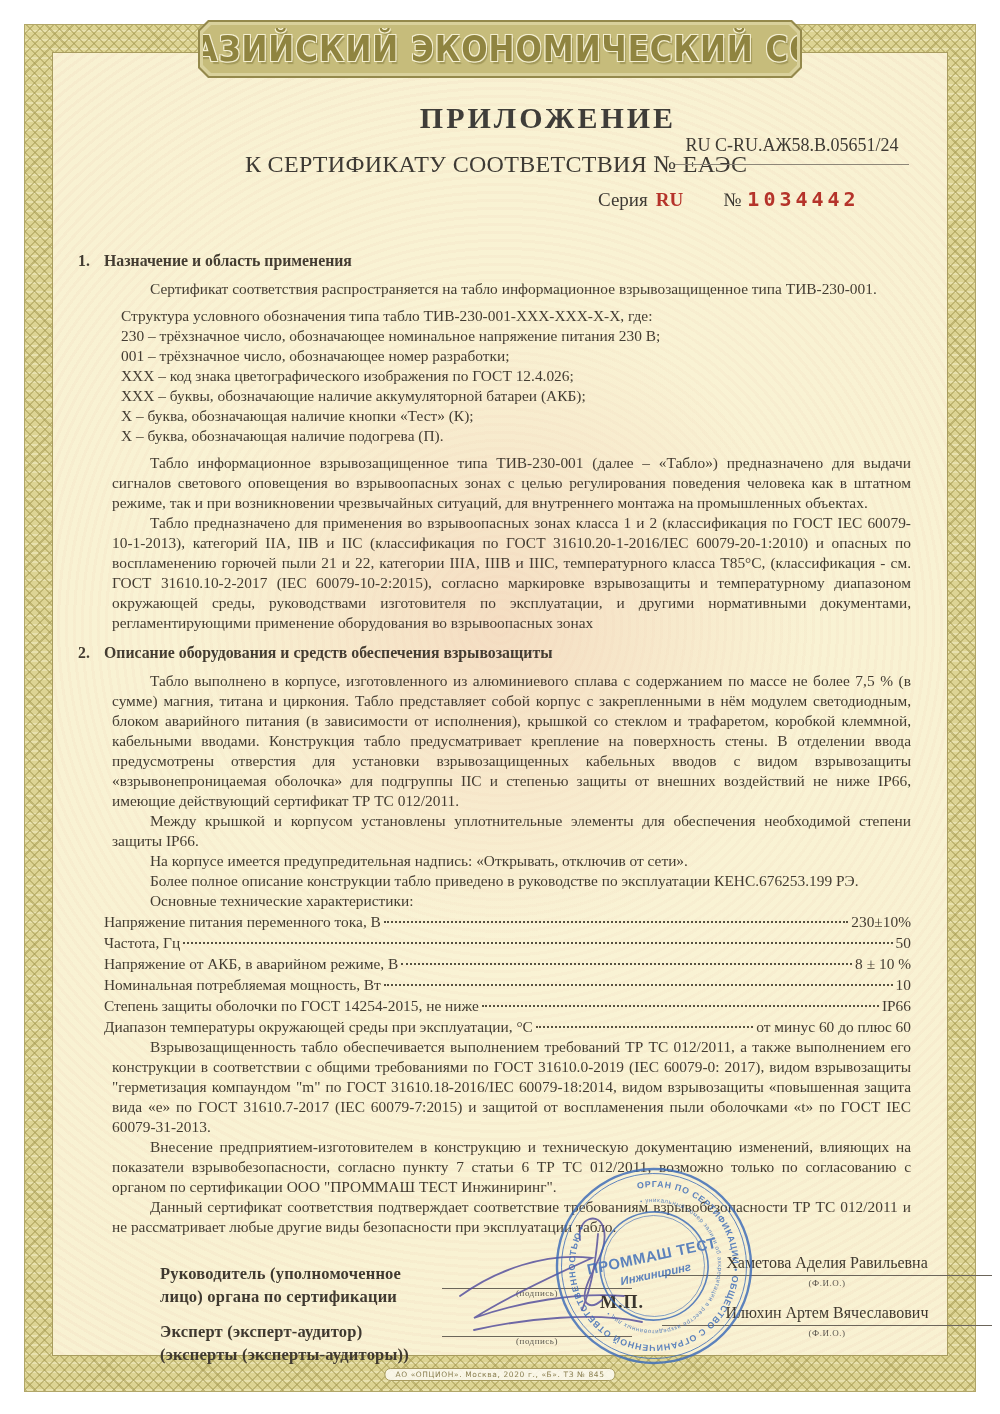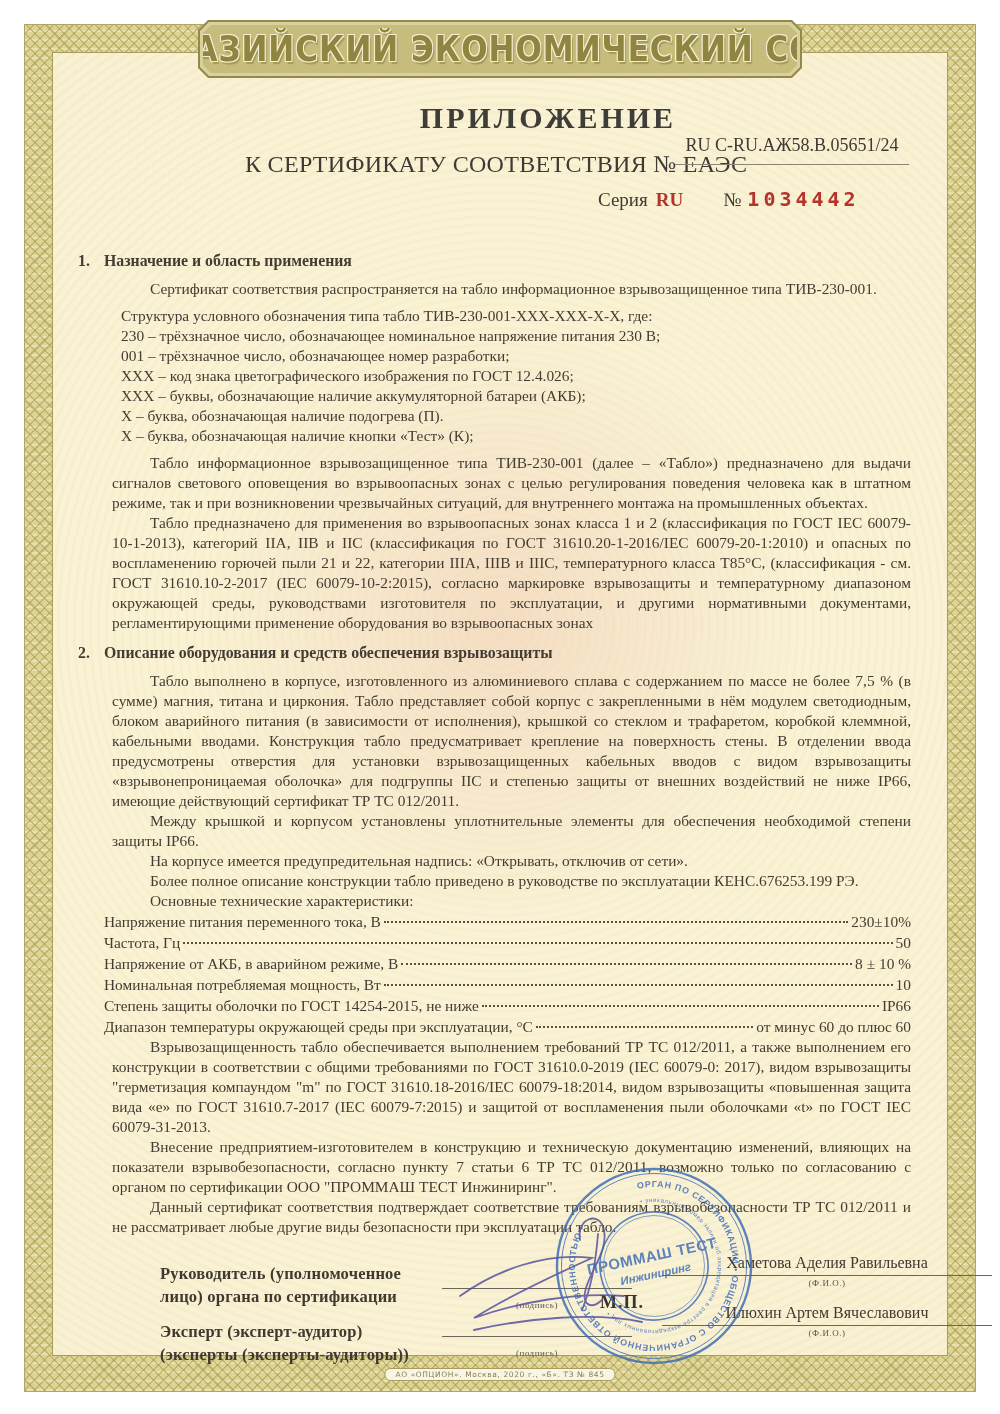--- a/index.html
+++ b/index.html
@@ -79,21 +79,21 @@
   .struct div { line-height:20px; }
   .sec2-wrap { margin-top:10px; }
   .spec-row { display:flex; align-items:baseline; line-height:21px; }
   .spec-leader { flex:1; border-bottom:2px dotted #55503f; margin:0 3px; transform:translateY(-4px); min-width:20px; }
   .spec-value { white-space:nowrap; }
   
   .footer { position:absolute; left:52px; right:52px; top:1248px; height:150px; font-size:16.5px; color:#3f3930; }
   .role { position:absolute; left:108px; width:270px; font-weight:bold; line-height:1.4; letter-spacing:.2px; }
   .role-1 { top:14px; } .role-2 { top:72px; }
   .sigline { position:absolute; border-bottom:1px solid #6b655a; text-align:center; }
-  .sigline .sub-label { position:relative; top:100%; display:block; font-size:9px; color:#5a554d; padding-top:12px; letter-spacing:.5px; }
+  .sigline .sub-label { position:relative; top:100%; display:block; font-size:9px; color:#5a554d; padding-top:0; letter-spacing:.5px; }
   .sig-1 { left:390px; top:40px; width:190px; height:1px; }
   .sig-2 { left:390px; top:88px; width:190px; height:1px; }
   .mp { position:absolute; left:548px; top:44px; font-weight:bold; font-size:18px; letter-spacing:1px; color:#3a352e; }
   .name-block { position:absolute; left:610px; width:330px; text-align:center; }
   .nb-1 { top:6px; } .nb-2 { top:56px; }
   .name-text { font-size:16px; padding-bottom:3px; border-bottom:1px solid #6b655a; white-space:nowrap; }
   .fio { font-size:9px; color:#5a554d; padding-top:2px; letter-spacing:.5px; }
   
   .stamp { position:absolute; left:548px; top:1160px; opacity:.82; }
   .autograph { position:absolute; left:430px; top:1200px; opacity:.85; }
@@ -131,22 +131,22 @@
         <span class="sec-num">1.</span>
         <span>Назначение и область применения</span>
       </div>
       <p class="para">Сертификат соответствия распространяется на табло информационное взрывозащищенное типа ТИВ-230-001.</p>
       <div class="struct">
         <div>Структура условного обозначения типа табло ТИВ-230-001-ХХХ-ХХХ-Х-Х, где:</div>
         <div>230 – трёхзначное число, обозначающее номинальное напряжение питания 230 В;</div>
         <div>001 – трёхзначное число, обозначающее номер разработки;</div>
         <div>ХХХ – код знака цветографического изображения по ГОСТ 12.4.026;</div>
         <div>ХХХ – буквы, обозначающие наличие аккумуляторной батареи (АКБ);</div>
+        <div>Х – буква, обозначающая наличие кнопки «Тест» (К);</div>
         <div>Х – буква, обозначающая наличие подогрева (П).</div>
-        <div>Х – буква, обозначающая наличие кнопки «Тест» (К);</div>
       </div>
       <p class="para gap-top">Табло информационное взрывозащищенное типа ТИВ-230-001 (далее – «Табло») предназначено для выдачи сигналов светового оповещения во взрывоопасных зонах с целью регулирования поведения человека как в штатном режиме, так и при возникновении чрезвычайных ситуаций, для внутреннего монтажа на промышленных объектах.</p>
       <p class="para">Табло предназначено для применения во взрывоопасных зонах класса 1 и 2 (классификация по ГОСТ IEC 60079-10-1-2013), категорий IIА, IIВ и IIС (классификация по ГОСТ 31610.20-1-2016/IEC 60079-20-1:2010) и опасных по воспламенению горючей пыли 21 и 22, категории IIIА, IIIВ и IIIС, температурного класса Т85°С, (классификация - см. ГОСТ 31610.10-2-2017 (IEC 60079-10-2:2015), согласно маркировке взрывозащиты и температурному диапазоном окружающей среды, руководствами изготовителя по эксплуатации, и другими нормативными документами, регламентирующими применение оборудования во взрывоопасных зонах</p>
 
       <div class="sec2-wrap">
         <div class="sec-head">
           <span class="sec-num">2.</span>
           <span>Описание оборудования и средств обеспечения взрывозащиты</span>
         </div>
         <p class="para">Табло выполнено в корпусе, изготовленного из алюминиевого сплава с содержанием по массе не более 7,5 % (в сумме) магния, титана и циркония. Табло представляет собой корпус с закрепленными в нём модулем светодиодным, блоком аварийного питания (в зависимости от исполнения), крышкой со стеклом и трафаретом, коробкой клеммной, кабельными вводами. Конструкция табло предусматривает крепление на поверхность стены. В отделении ввода предусмотрены отверстия для установки взрывозащищенных кабельных вводов с видом взрывозащиты «взрывонепроницаемая оболочка» для подгруппы IIС и степенью защиты от внешних воздействий не ниже IP66, имеющие действующий сертификат ТР ТС 012/2011.</p>

